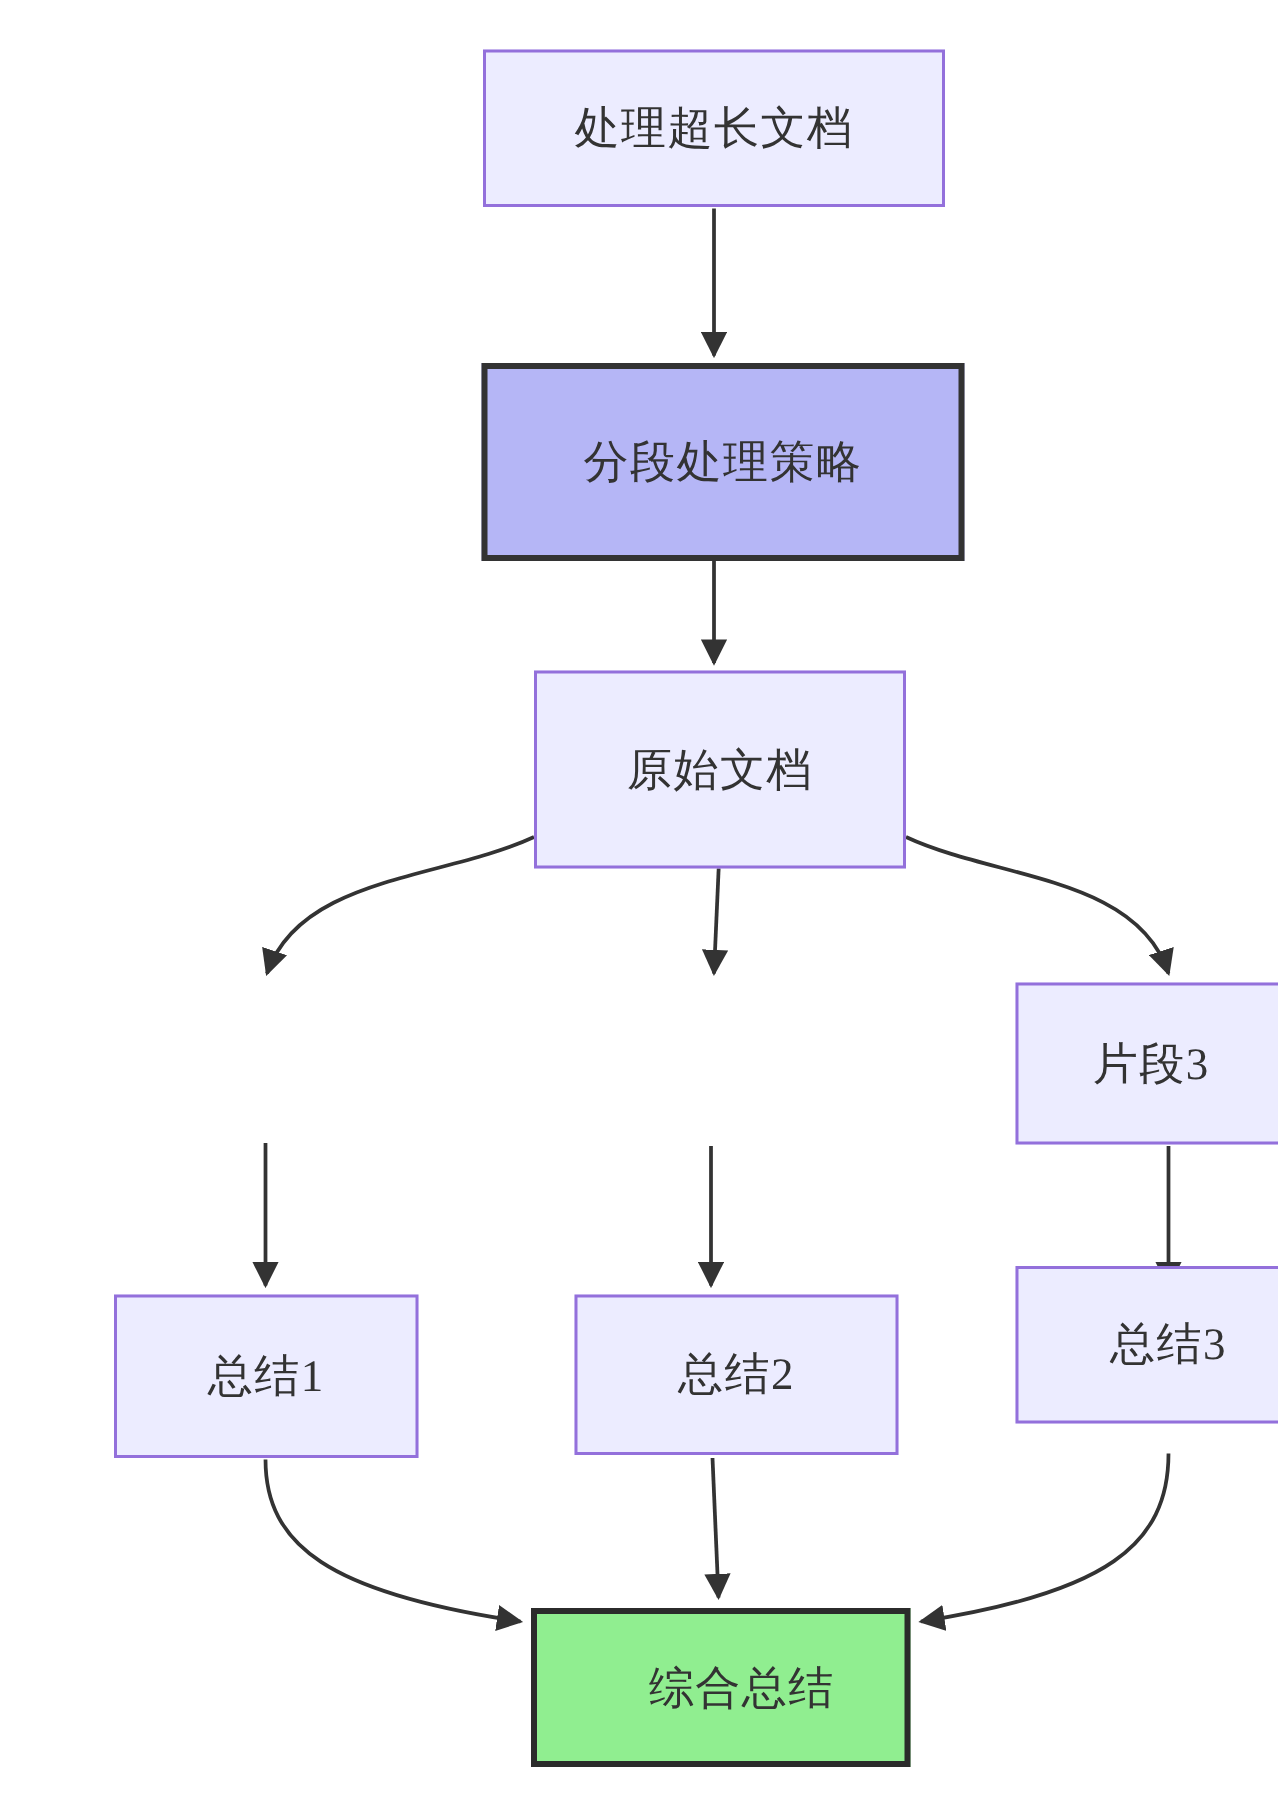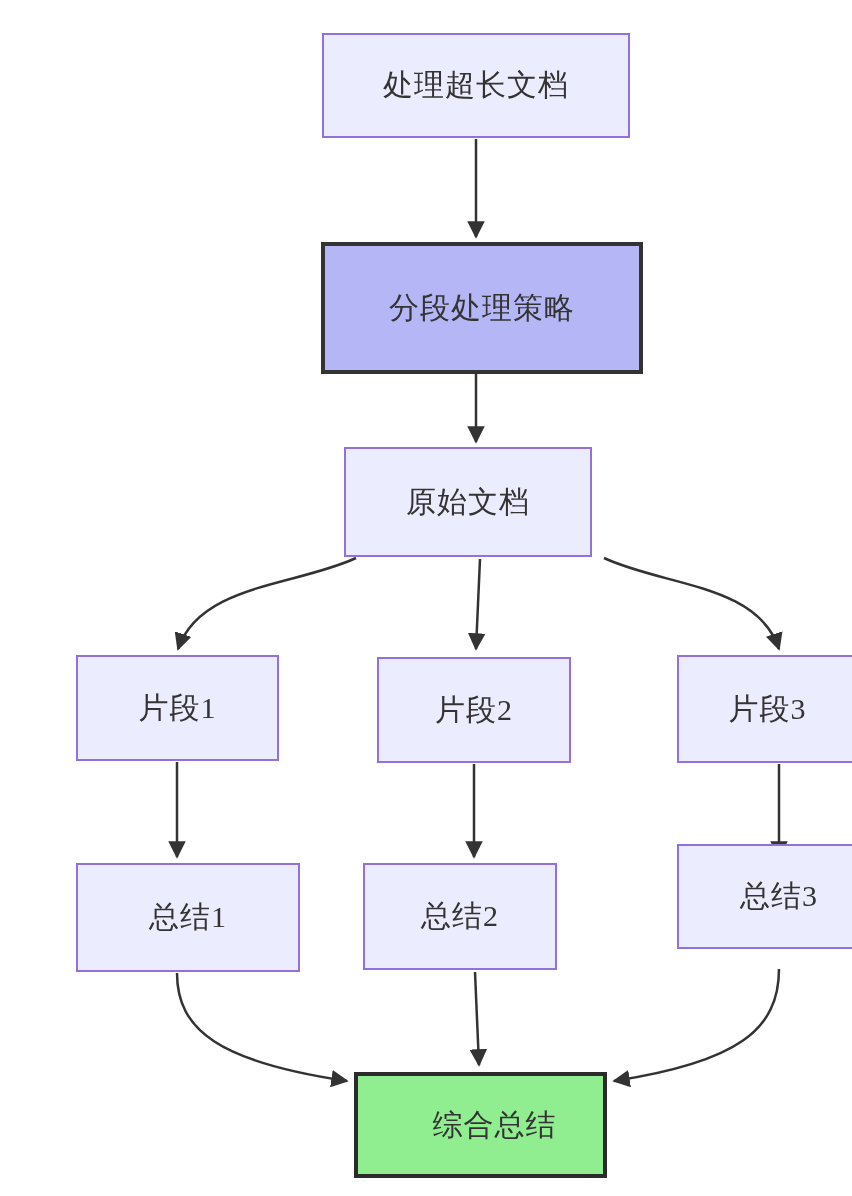--- a/index.html
+++ b/index.html
@@ -67,29 +67,27 @@
     <path class="edge" d="M 735 764 L 735 857" marker-end="url(#arrowhead)"></path>
     <path class="edge" d="M 133 973 C 133 1030, 175 1062, 303 1081" marker-end="url(#arrowhead)"></path>
     <path class="edge" d="M 431 972 L 435 1065" marker-end="url(#arrowhead)"></path>
     <path class="edge" d="M 735 969 C 735 1030, 693 1062, 570 1081" marker-end="url(#arrowhead)"></path>
   </svg>
 
   <div class="node" style="left:278px; top:33px; width:308px; height:105px">处理超长文档</div>
 
   <div class="node node--strategy" style="left:277px; top:242px; width:322px; height:132px">分段处理策略</div>
 
-  <div class="node" style="left:300px; top:447px; width:248px; height:110px">原始文档</div>
+  <div class="node" style="left:312px; top:447px; width:248px; height:132px">原始文档</div>
 
-  <div class="node" style="left:32px; top:655px; width:203px; height:106px">片段1</div>
 
-  <div class="node" style="left:333px; top:657px; width:194px; height:106px">片段2</div>
 
   <div class="node" style="left:633px; top:655px; width:181px; height:108px">片段3</div>
 
-  <div class="node" style="left:32px; top:863px; width:224px; height:109px">总结1</div>
+  <div class="node" style="left:32px; top:863px; width:203px; height:109px">总结1</div>
 
-  <div class="node" style="left:319px; top:863px; width:194px; height:107px">总结2</div>
+  <div class="node" style="left:339px; top:863px; width:216px; height:107px">总结2</div>
 
   <div class="node" style="left:633px; top:844px; width:204px; height:105px">总结3</div>
 
   <div class="node node--final" style="left:310px; top:1072px; width:253px; height:106px">综合总结</div>
 
 </div>
 
 </body></html>

